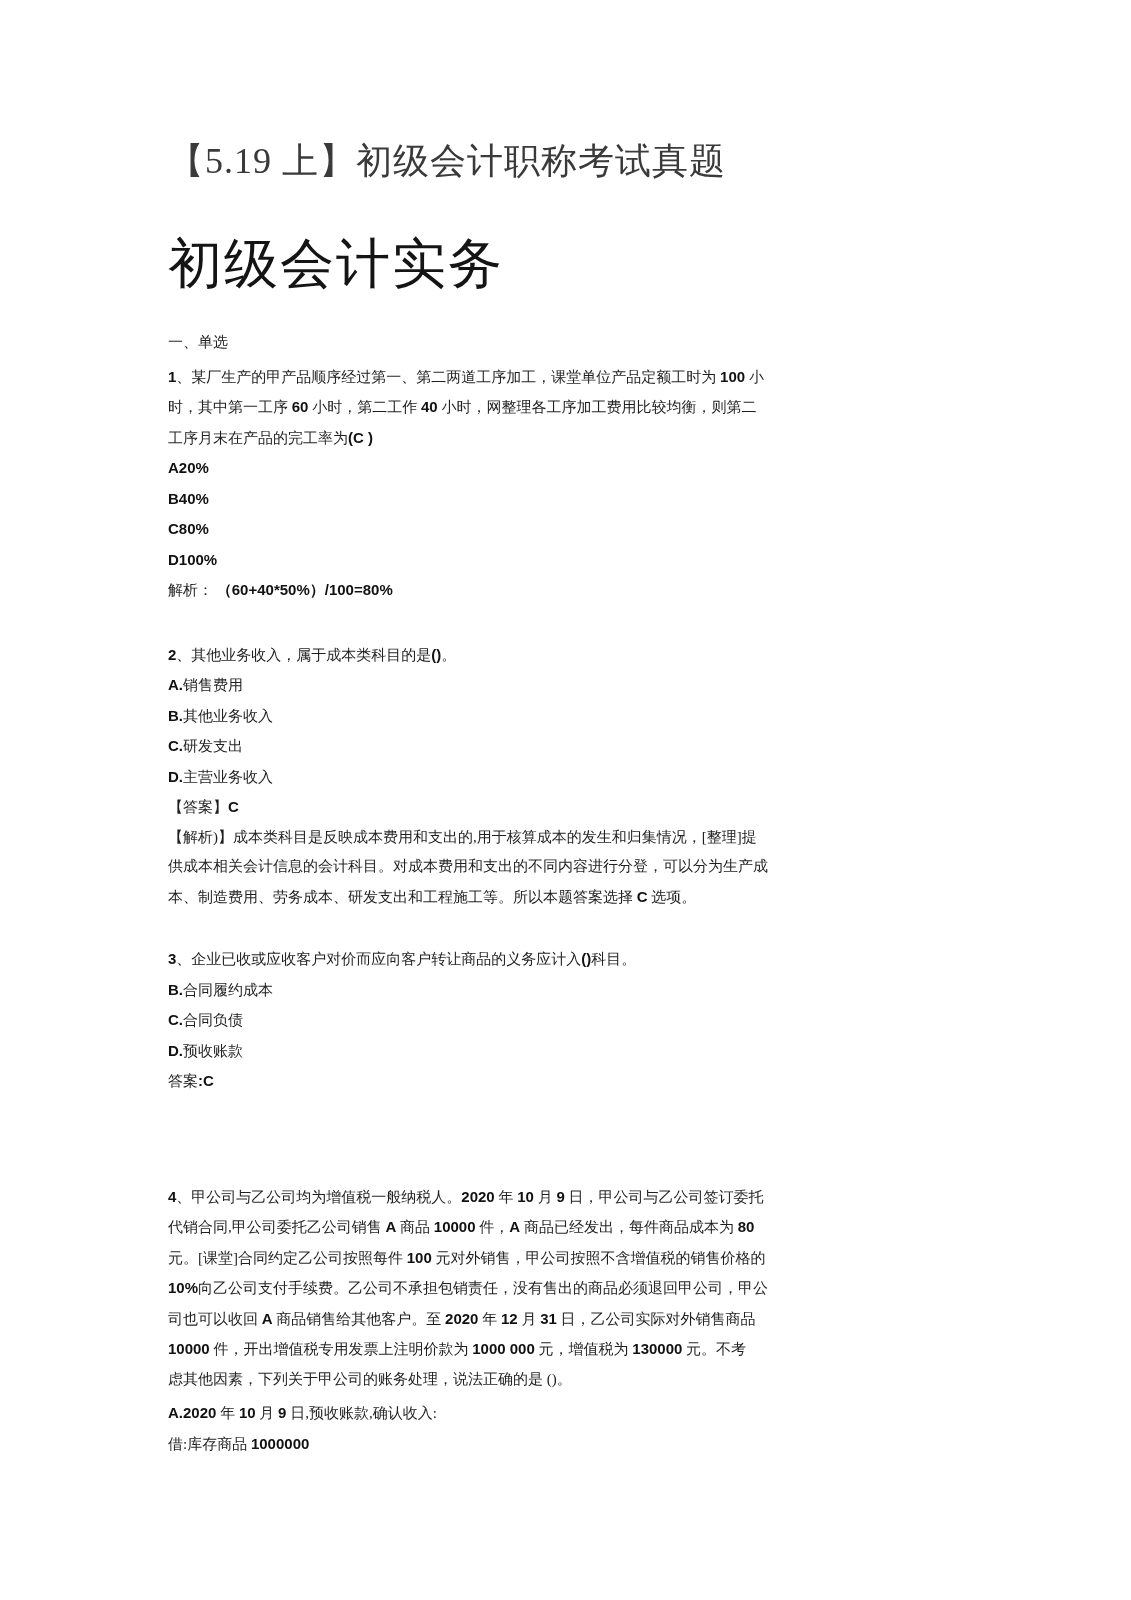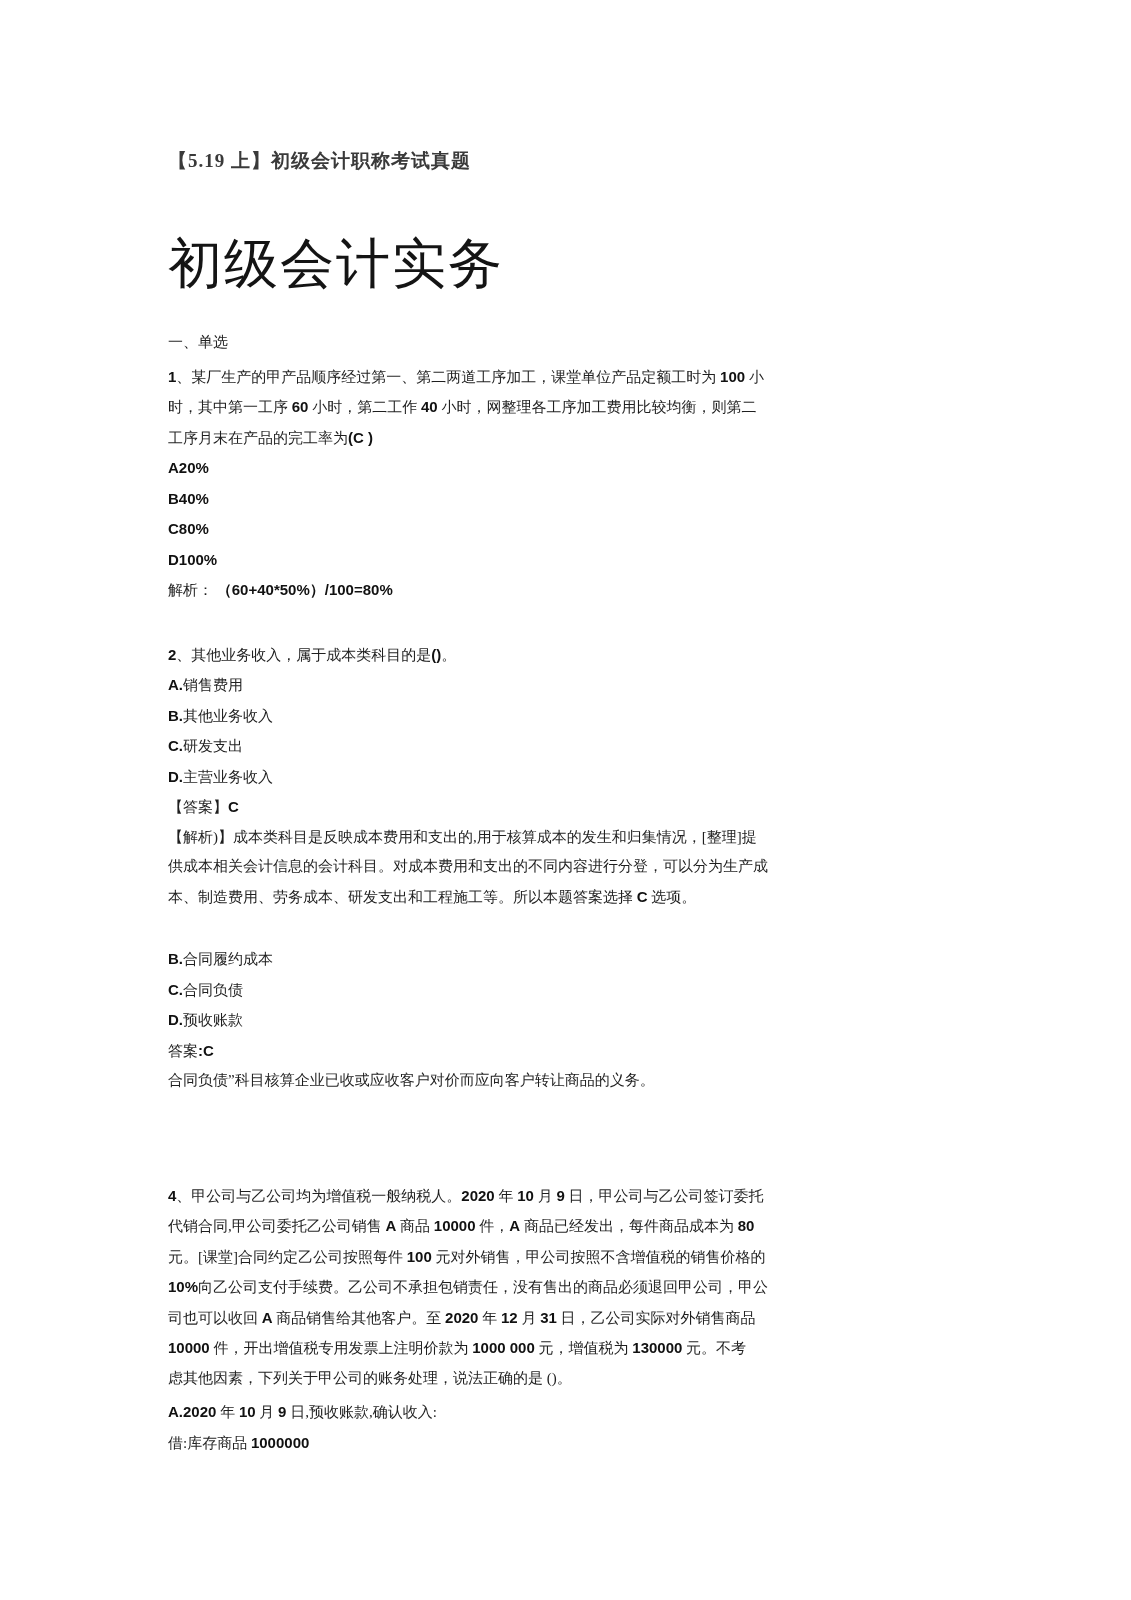--- a/index.html
+++ b/index.html
@@ -16,25 +16,24 @@
   }
   .page {
     box-sizing: border-box;
     width: 1131px;
     height: 1600px;
     padding: 0 160px 0 168px;
     background: #ffffff;
   }
   .doc-header {
     padding-top: 140px;
-    font-size: 19px;
+    font-size: 36px;
     line-height: 42px;
     color: #3a3a3a;
     letter-spacing: 1px;
-    font-weight: bold;
   }
   .doc-title {
     margin-top: 52px;
     font-size: 54px;
     line-height: 60px;
     color: #141414;
     letter-spacing: 2px;
   }
   .section-heading {
     margin-top: 34px;
@@ -84,25 +83,25 @@
     <div class="line"><span class="b">B.</span><span>其他业务收入</span></div>
     <div class="line"><span class="b">C.</span><span>研发支出</span></div>
     <div class="line"><span class="b">D.</span><span>主营业务收入</span></div>
     <div class="line"><span>【答案】</span><span class="b">C</span></div>
     <div class="line"><span>【解析)】成本类科目是反映成本费用和支出的,用于核算成本的发生和归集情况，[整理]提</span></div>
     <div class="line"><span>供成本相关会计信息的会计科目。对成本费用和支出的不同内容进行分登，可以分为生产成</span></div>
     <div class="line"><span>本、制造费用、劳务成本、研发支出和工程施工等。所以本题答案选择 </span><span class="b">C</span><span> 选项。</span></div>
   </div>
 
   <div class="block-q3">
+    <div class="line"><span class="b">3</span><span>、企业已收或应收客户对价而应向客户转让商品的义务应计入</span><span class="b">()</span><span>科目。</span></div>
     <div class="line"><span class="b">B.</span><span>合同履约成本</span></div>
     <div class="line"><span class="b">C.</span><span>合同负债</span></div>
     <div class="line"><span class="b">D.</span><span>预收账款</span></div>
     <div class="line"><span>答案</span><span class="b">:C</span></div>
-    <div class="line"><span>合同负债”科目核算企业已收或应收客户对价而应向客户转让商品的义务。</span></div>
   </div>
 
   <div class="block-q4">
     <div class="line"><span class="b">4</span><span>、甲公司与乙公司均为增值税一般纳税人。</span><span class="b">2020</span><span> 年 </span><span class="b">10</span><span> 月 </span><span class="b">9</span><span> 日，甲公司与乙公司签订委托</span></div>
     <div class="line"><span>代销合同,甲公司委托乙公司销售 </span><span class="b">A</span><span> 商品 </span><span class="b">10000</span><span> 件，</span><span class="b">A</span><span> 商品已经发出，每件商品成本为 </span><span class="b">80</span></div>
     <div class="line"><span>元。[课堂]合同约定乙公司按照每件 </span><span class="b">100</span><span> 元对外销售，甲公司按照不含增值税的销售价格的</span></div>
     <div class="line"><span class="b">10%</span><span>向乙公司支付手续费。乙公司不承担包销责任，没有售出的商品必须退回甲公司，甲公</span></div>
     <div class="line"><span>司也可以收回 </span><span class="b">A</span><span> 商品销售给其他客户。至 </span><span class="b">2020</span><span> 年 </span><span class="b">12</span><span> 月 </span><span class="b">31</span><span> 日，乙公司实际对外销售商品</span></div>
     <div class="line"><span class="b">10000</span><span> 件，开出增值税专用发票上注明价款为 </span><span class="b">1000 000</span><span> 元，增值税为 </span><span class="b">130000</span><span> 元。不考</span></div>
     <div class="line"><span>虑其他因素，下列关于甲公司的账务处理，说法正确的是 ()。</span></div>

